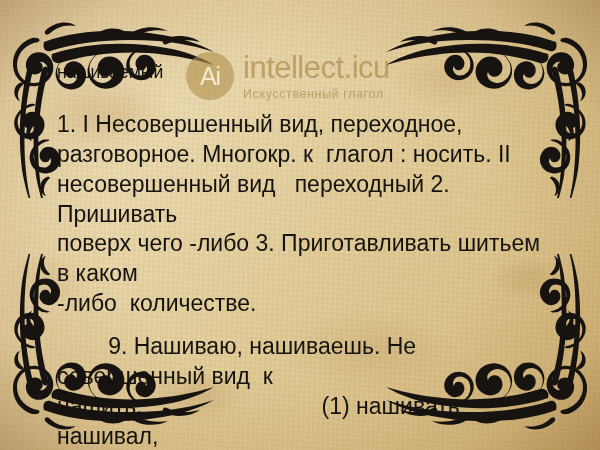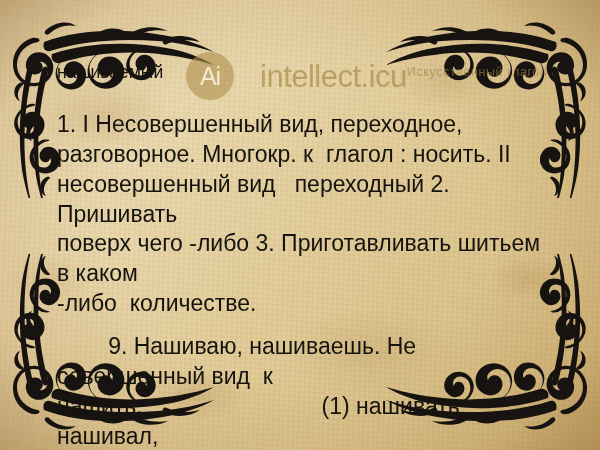--- a/index.html
+++ b/index.html
@@ -59,38 +59,38 @@
   .corner-bl { bottom: 6px; left: 6px;  transform: scaleY(-1); }
   .corner-br { bottom: 6px; right: 6px; transform: scale(-1,-1); }
 
   
   #watermark {
     position: absolute;
     left: 186px;
     top: 52px;
     display: flex;
     align-items: center;
-    gap: 26px;
+    gap: 9px;
     pointer-events: none;
     user-select: none;
   }
   #wm-badge {
     width: 48px;
     height: 48px;
     border-radius: 50%;
     background: rgba(176,146,78,0.62);
     display: flex;
     align-items: center;
     justify-content: center;
     color: rgba(248,242,222,0.88);
     font-size: 25px;
     letter-spacing: -1px;
     font-family: "Liberation Sans", sans-serif;
   }
-  #wm-text { display: flex; flex-direction: row; line-height: 1; }
+  #wm-text { display: flex; flex-direction: column; line-height: 1; }
   #wm-title {
     font-size: 31px;
     color: rgba(168,140,74,0.70);
     letter-spacing: -0.5px;
     font-family: "Liberation Sans", sans-serif;
   }
   #wm-sub {
     margin-top: 5px;
     font-size: 12.5px;
     color: rgba(158,132,72,0.62);

